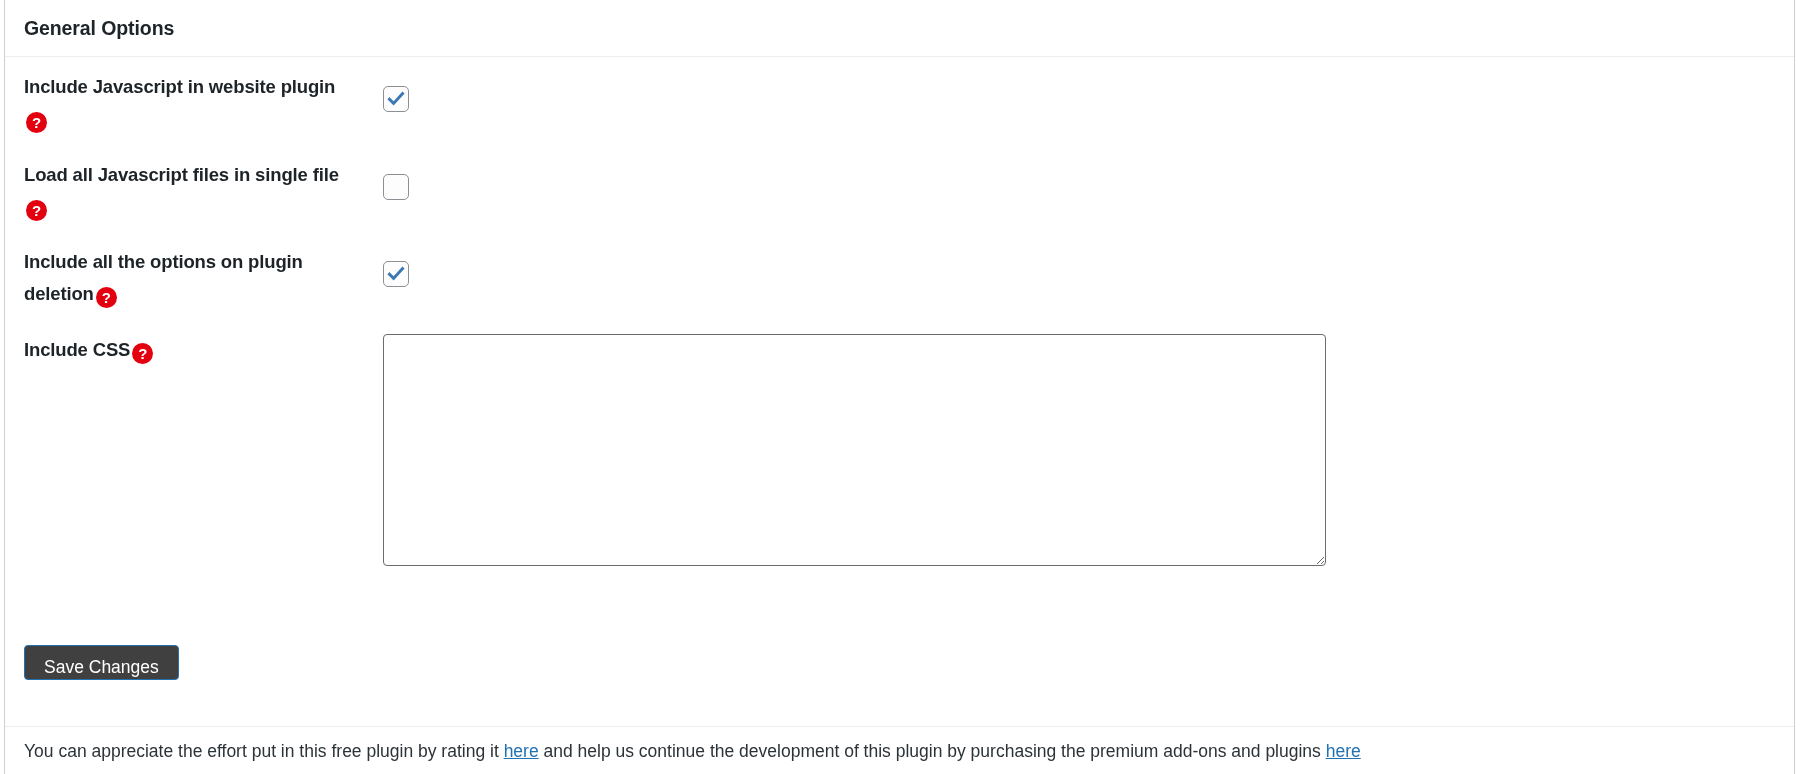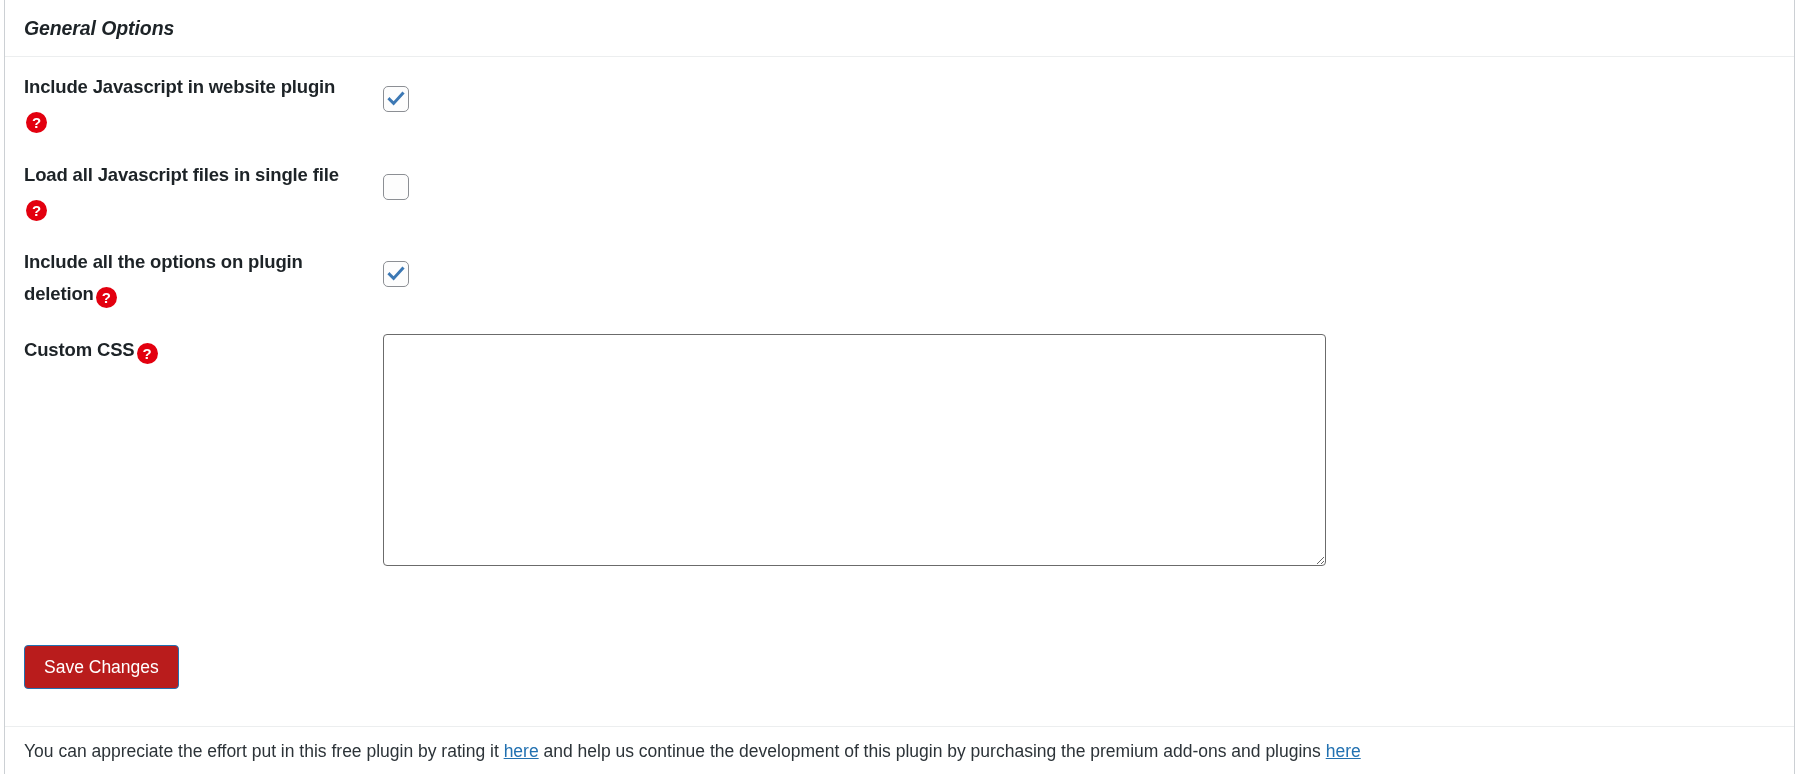--- a/index.html
+++ b/index.html
@@ -33,21 +33,20 @@
     position: absolute;
     left: 0;
     top: 0;
     width: 100%;
     height: 57px;
     box-sizing: border-box;
     border-bottom: 1px solid #eceeef;
     display: flex;
     align-items: center;
     padding-left: 19px;
-    font-style: italic;
   }
   .panel-title {
     font-size: 19.5px;
     font-weight: bold;
     color: #1d2327;
     letter-spacing: -0.1px;
   }
 
   
   .form-body {
@@ -131,29 +130,29 @@
     display: block;
   }
 
   
   .save-wrap {
     position: absolute;
     left: 19px;
     top: 645px;
   }
   .save-button {
-    background: #b91c1c;
+    background: #404040;
     border: 1px solid #2271b1;
     border-radius: 4px;
     color: #ffffff;
     font-family: "Liberation Sans", sans-serif;
     font-size: 17.5px;
     font-weight: normal;
     padding: 0 19px;
-    height: 44px;
+    height: 35px;
     line-height: 42px;
     cursor: pointer;
     display: inline-block;
   }
 
   
   .panel-footer {
     position: absolute;
     left: 0;
     bottom: 0;
@@ -221,21 +220,21 @@
         <div class="cb checked" role="checkbox" aria-checked="true">
           <svg width="20" height="20" viewBox="0 0 20 20">
             <path d="M3.5 10.2 L7.6 14.4 L16.5 4.6" stroke="#3c78b4" stroke-width="3" fill="none" stroke-linecap="square"></path>
           </svg>
         </div>
       </div>
     </div>
 
     <div class="form-row" style="top:277px;">
       <div class="row-label">
-        <span>Custom CSS</span><span class="help-icon">?</span>
+        <span>Include CSS</span><span class="help-icon">?</span>
       </div>
       <div class="row-field" style="top:0px; position:absolute;">
         <textarea class="css-textarea" spellcheck="false" placeholder="" style=""></textarea>
       </div>
     </div>
 
   </div>
 
   <div class="save-wrap">
     <button class="save-button">Save Changes</button>

